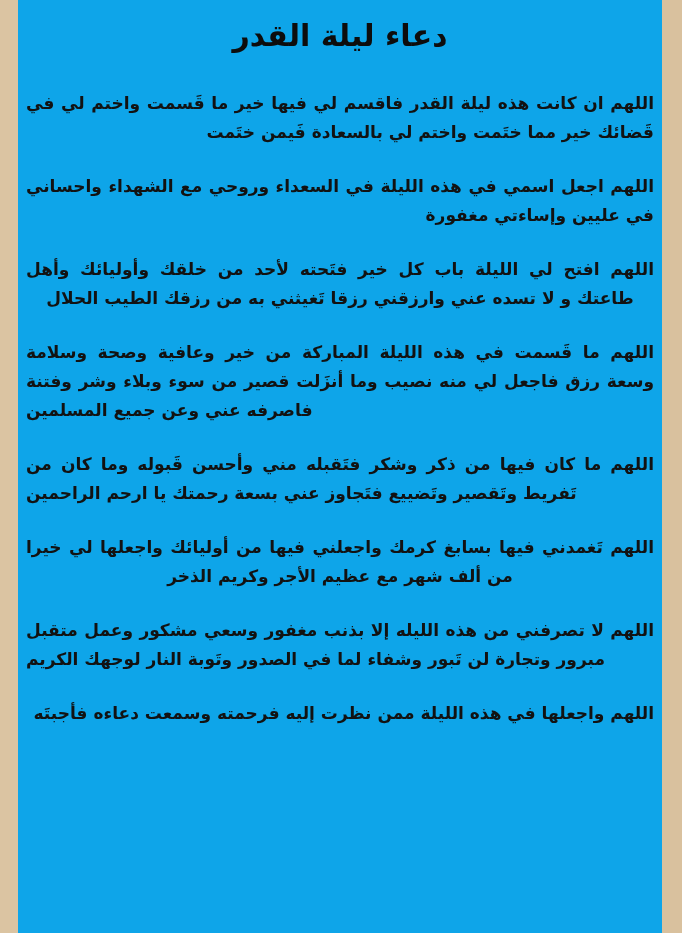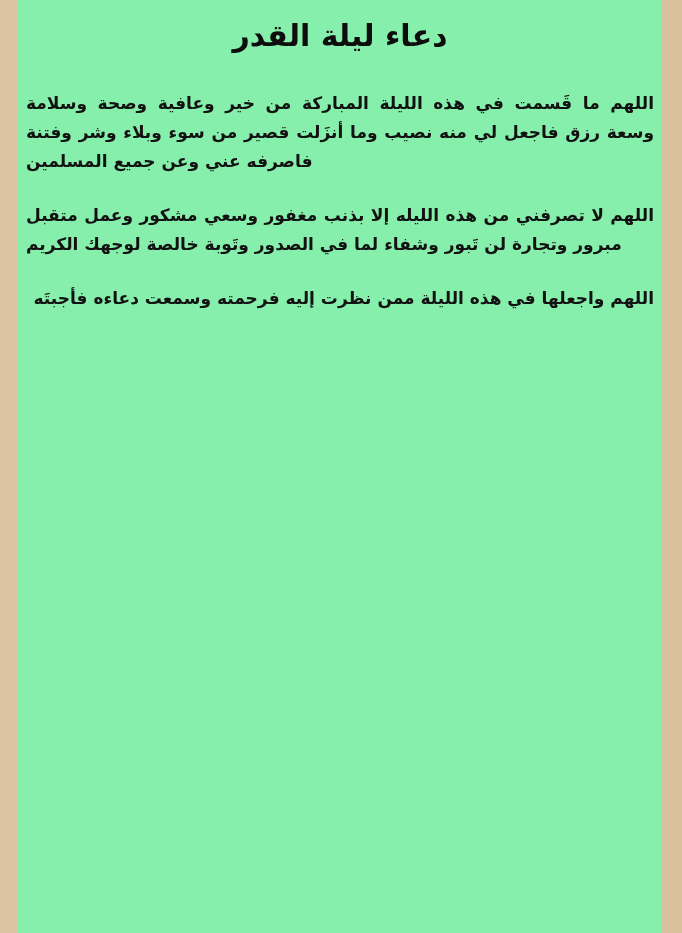--- a/index.html
+++ b/index.html
@@ -1,19 +1,19 @@
 <!DOCTYPE html>
 <html lang="ar"><head>
 <meta charset="utf-8">
 <style>
   html,body { margin:0; padding:0; background:#ffffff; }
   .page {
     position:relative;
     width:682px; height:933px;
-    background:#86efac;
+    background:#0ea5e9;
     overflow:hidden;
     font-family:"DejaVu Sans", sans-serif;
     color:#111111;
   }
   .band { position:absolute; top:0; bottom:0; }
   .band-left  { left:0;  width:18px; background:#dbc4a2; }
   .band-right { right:0; width:20px; background:#d9c19e; }
   .content {
     position:absolute;
     left:18px; right:20px; top:0; bottom:0;
@@ -44,17 +44,22 @@
 </head>
 <body>
 
 <div class="page">
   <div class="band band-left"></div>
   <div class="band band-right"></div>
 
   <div class="content">
     <h1 class="title">دعاء ليلة القدر</h1>
 
+    <p class="dua tl-right">اللهم ان كانت هذه ليلة القدر فاقسم لي فيها خير ما قَسمت واختم لي في قَضائك خير مما ختَمت واختم لي بالسعادة فَيمن ختَمت</p>
+    <p class="dua tl-right">اللهم اجعل اسمي في هذه الليلة في السعداء وروحي مع الشهداء واحساني في عليين وإساءتي مغفورة</p>
+    <p class="dua tl-center">اللهم افتح لي الليلة باب كل خير فتَحته لأحد من خلقك وأوليائك وأهل طاعتك و لا تسده عني وارزقني رزقا تَغيثني به من رزقك الطيب الحلال</p>
     <p class="dua tl-left">اللهم ما قَسمت في هذه الليلة المباركة من خير وعافية وصحة وسلامة وسعة رزق فاجعل لي منه نصيب وما أنزَلت قصير من سوء وبلاء وشر وفتنة فاصرفه عني وعن جميع المسلمين</p>
-    <p class="dua tl-left">اللهم لا تصرفني من هذه الليله إلا بذنب مغفور وسعي مشكور وعمل متقبل مبرور وتجارة لن تَبور وشفاء لما في الصدور وتَوبة خالصة لوجهك الكريم</p>
+    <p class="dua tl-left">اللهم ما كان فيها من ذكر وشكر فتَقبله مني وأحسن قَبوله وما كان من تَفريط وتَقصير وتَضييع فتَجاوز عني بسعة رحمتك يا ارحم الراحمين</p>
+    <p class="dua tl-center">اللهم تَغمدني فيها بسابغ كرمك واجعلني فيها من أوليائك واجعلها لي خيرا من ألف شهر مع عظيم الأجر وكريم الذخر</p>
+    <p class="dua tl-left">اللهم لا تصرفني من هذه الليله إلا بذنب مغفور وسعي مشكور وعمل متقبل مبرور وتجارة لن تَبور وشفاء لما في الصدور وتَوبة النار لوجهك الكريم</p>
     <p class="dua tl-right">اللهم واجعلها في هذه الليلة ممن نظرت إليه فرحمته وسمعت دعاءه فأجبتَه</p>
   </div>
 </div>
 
 </body></html>

